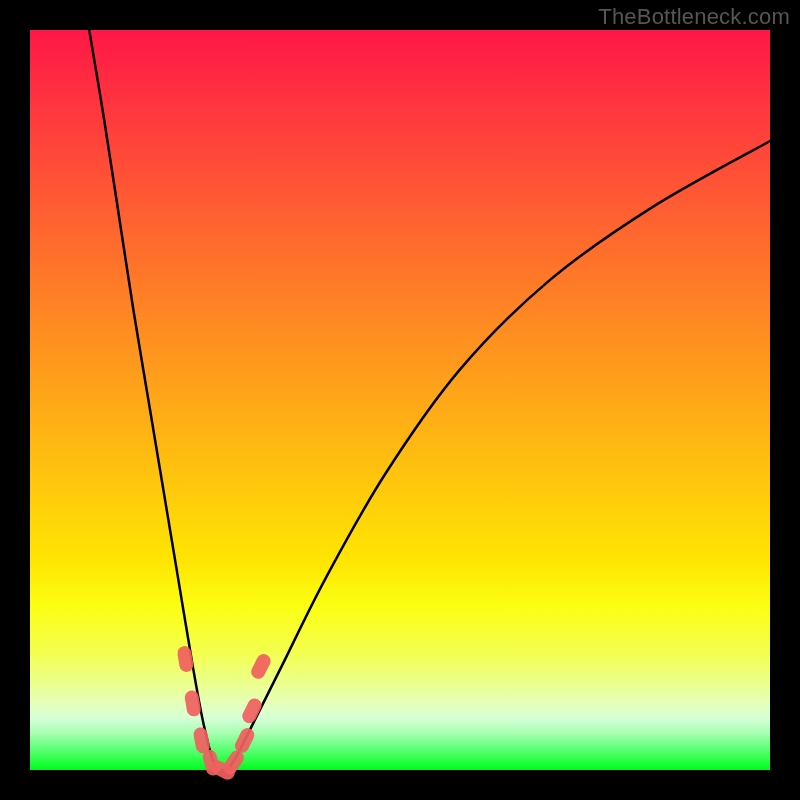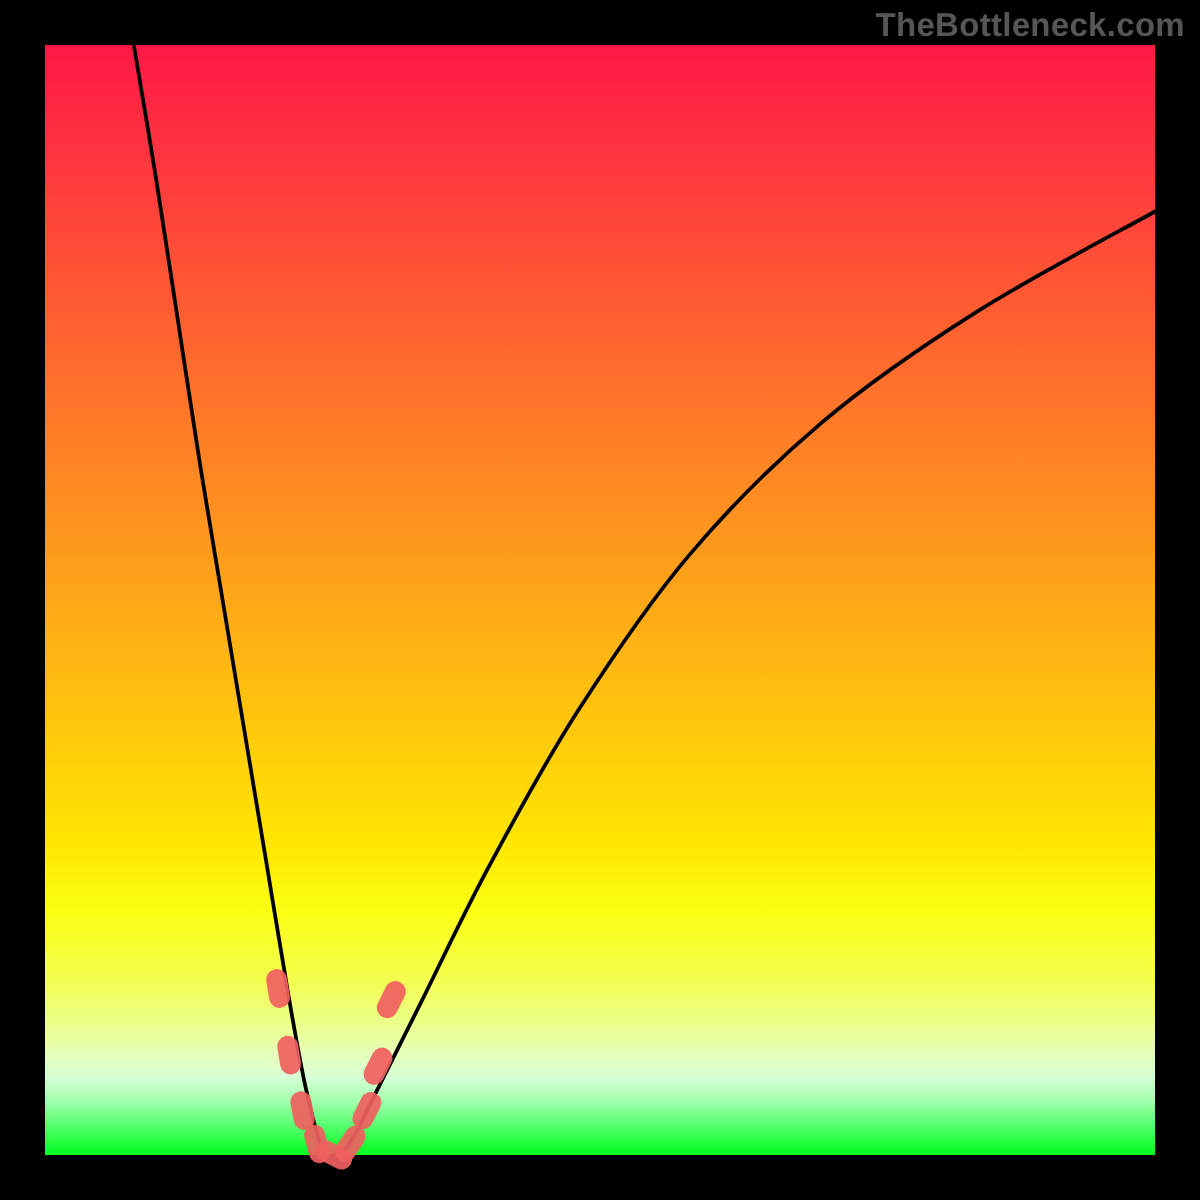--- a/index.html
+++ b/index.html
@@ -43,21 +43,21 @@
       #63ff7a 97%,
       #1fff3a 99%,
       #00fa24 100%
     );
   }
   .watermark {
     position: absolute;
     top: 4px;
     right: 10px;
     font-size: 22px;
-    font-weight: 700;
+    font-weight: 400;
     color: #565656;
     letter-spacing: 0.2px;
     user-select: none;
   }
   svg.curves {
     position: absolute;
     left: 0;
     top: 0;
     width: 740px;
     height: 740px;

